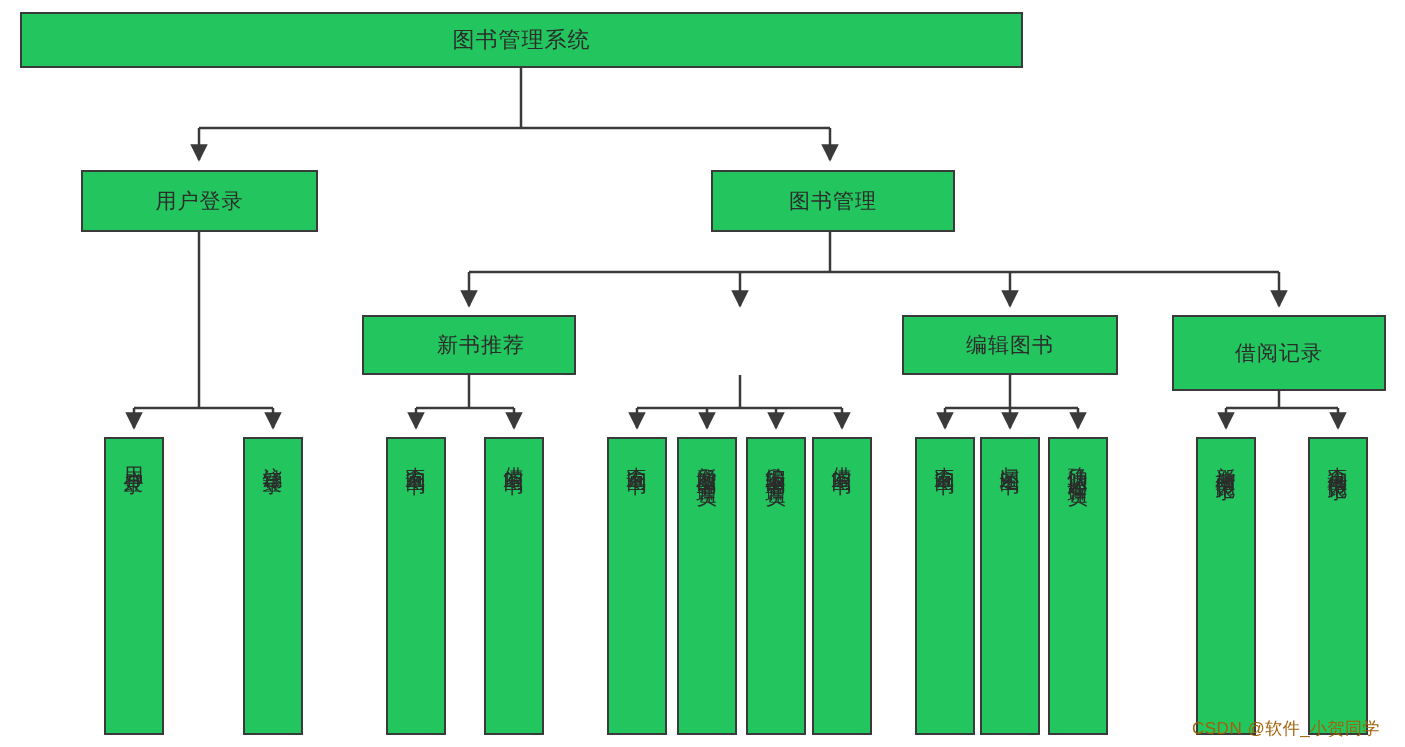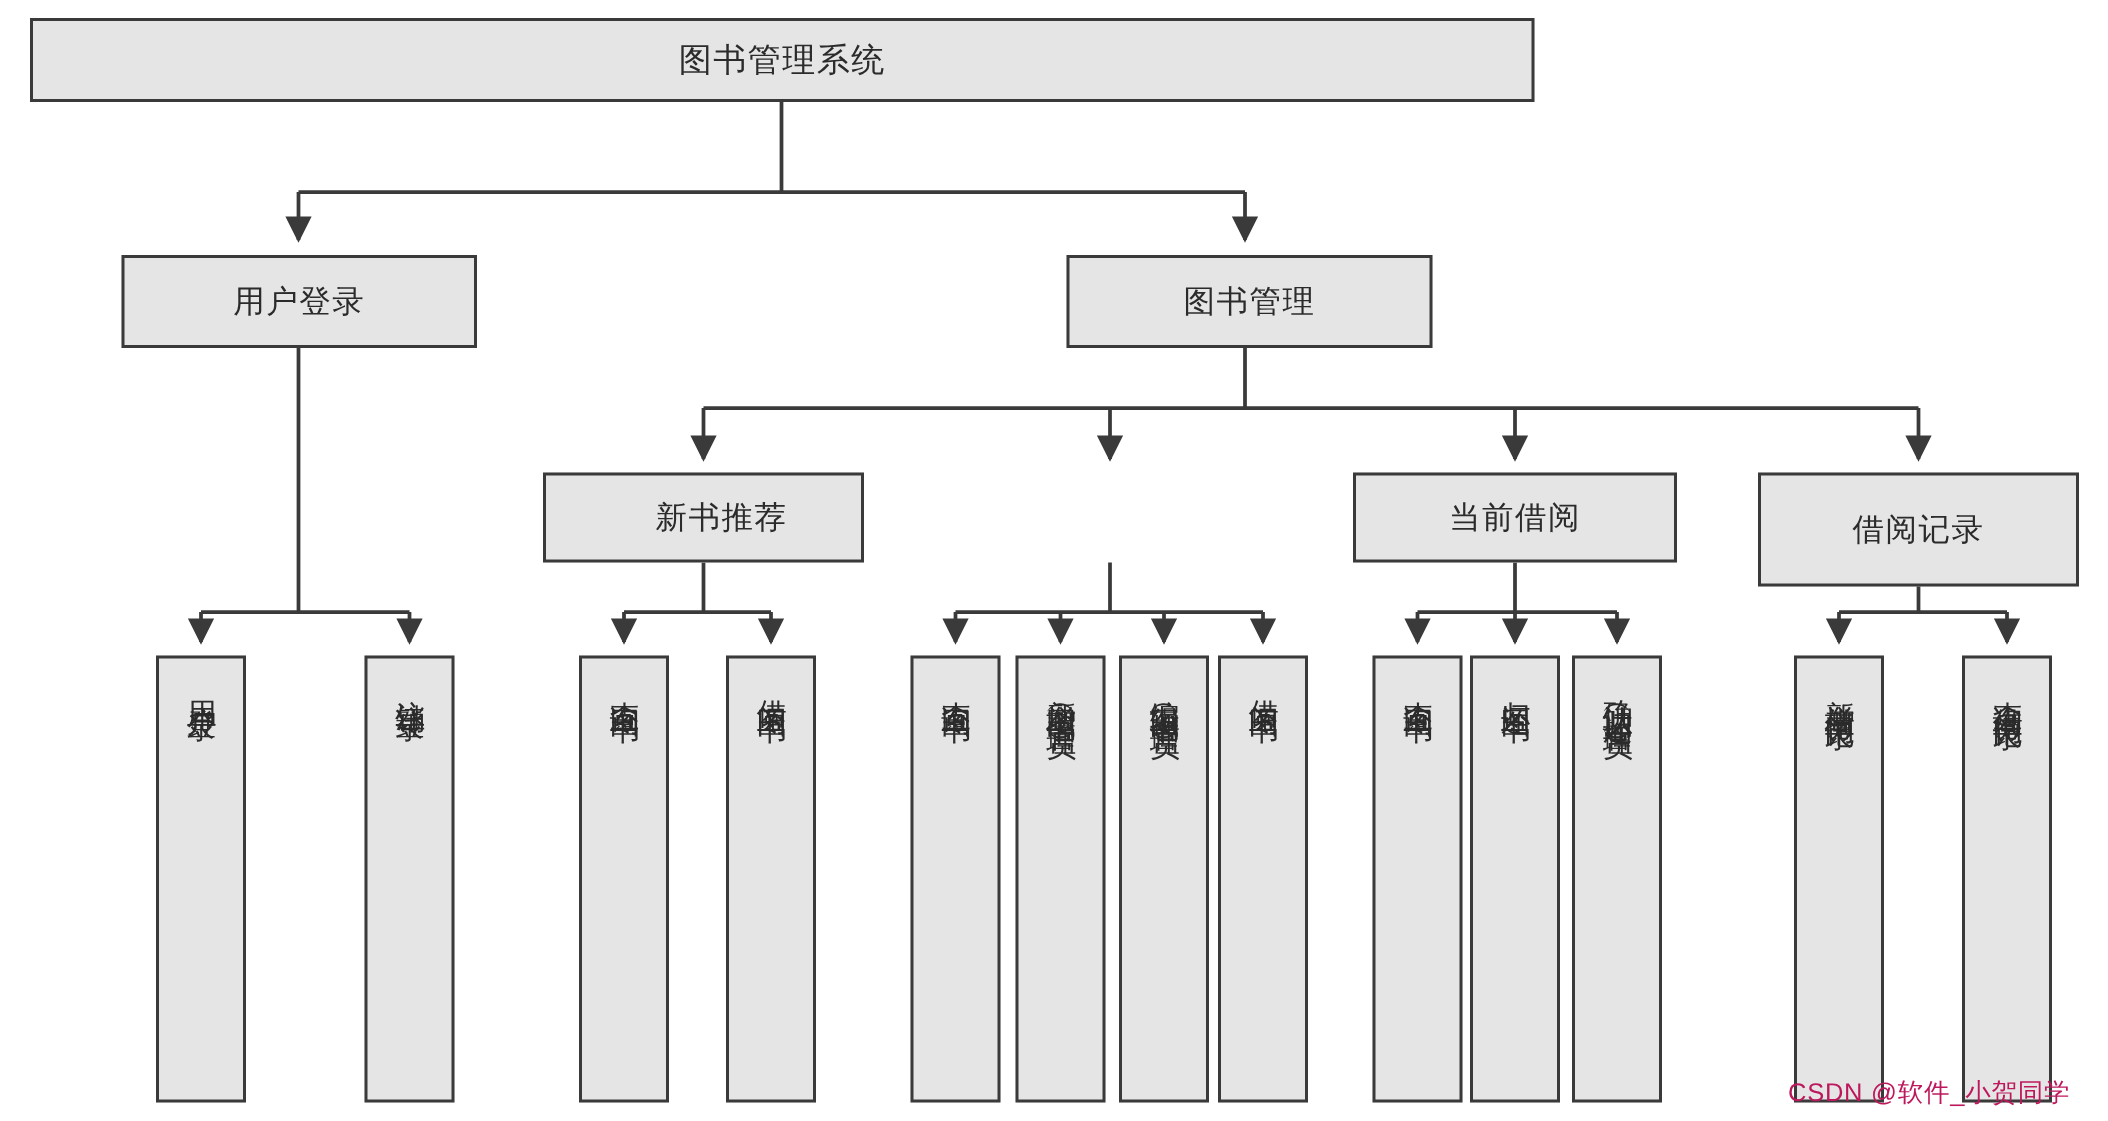--- a/index.html
+++ b/index.html
@@ -22,21 +22,21 @@
     left: 0;
     top: 0;
     width: 1405px;
     height: 747px;
     pointer-events: none;
   }
   .node {
     position: absolute;
     box-sizing: border-box;
     border: 2px solid #3a3a3a;
-    background: #e5e5e5;
+    background: #22c55e;
     display: flex;
     align-items: center;
     justify-content: center;
     color: #2b2b2b;
     z-index: 2;
   }
   .node.horiz {
     font-size: 21px;
     letter-spacing: 1px;
   }
@@ -52,21 +52,21 @@
     letter-spacing: 3px;
     line-height: 1;
     white-space: nowrap;
   }
   .node.root {
     font-size: 22px;
   }
   .watermark {
     position: absolute;
     font-size: 17px;
-    color: #be185d;
+    color: #a16207;
     white-space: nowrap;
     z-index: 3;
     letter-spacing: 0.5px;
   }
 </style>
 </head>
 <body>
 
 <div id="canvas">
 
@@ -128,21 +128,21 @@
     <span>用户登录</span>
   </div>
   <div class="node horiz" style="left:711px; top:170px; width:244px; height:62px;">
     <span>图书管理</span>
   </div>
 
   <div class="node horiz" style="left:362px; top:315px; width:214px; height:60px;padding-left:24px;">
     <span>新书推荐</span>
   </div>
   <div class="node horiz" style="left:902px; top:315px; width:216px; height:60px;">
-    <span>当前借阅</span>
+    <span>编辑图书</span>
   </div>
   <div class="node horiz" style="left:1172px; top:315px; width:214px; height:76px;">
     <span>借阅记录</span>
   </div>
 
   <div class="node vert" style="left:104px; top:437px; width:60px; height:298px;">
     <span class="vlabel">用户登录</span>
   </div>
   <div class="node vert" style="left:243px; top:437px; width:60px; height:298px;">
     <span class="vlabel">注销登录</span>

